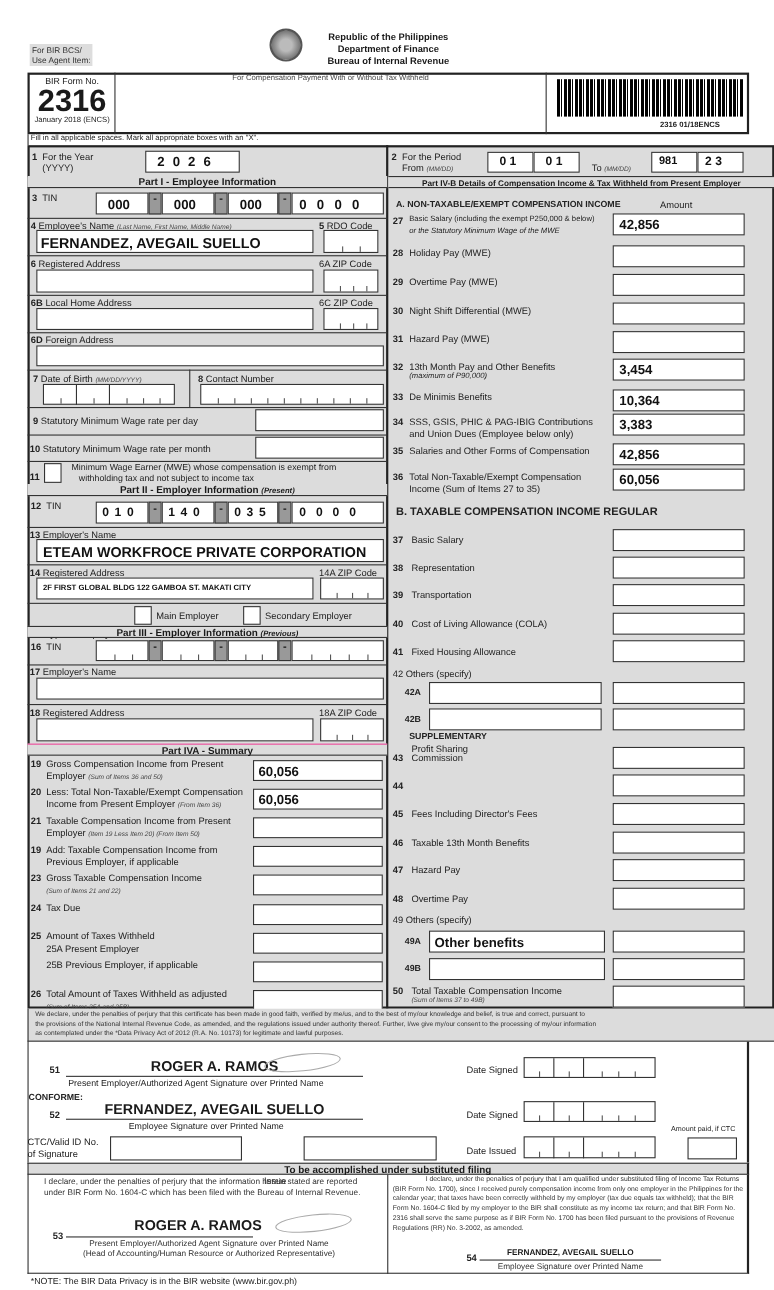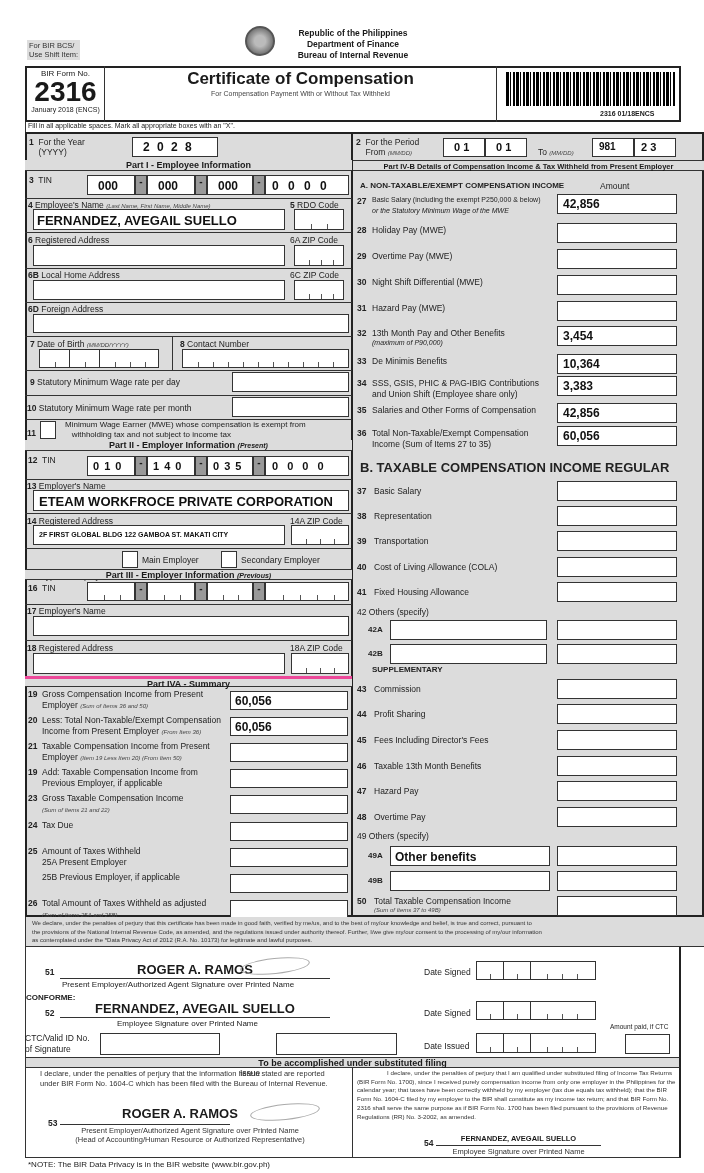--- a/index.html
+++ b/index.html
@@ -16,52 +16,51 @@
 .sect{position:absolute;text-align:center;font-weight:bold;font-size:9px;background:#dcdcdc;border-bottom:1px solid #333}
 .tick{position:absolute;bottom:0;width:1px;height:5px;background:#555}
 .dash{position:absolute;background:#999;border:1px solid #333;text-align:center;font-weight:bold;font-size:10px}
 .small{font-size:6.5px;line-height:8px;color:#333}
 </style>
 </head>
 <body>
 
 <div class="abs small" style="left:27px;top:40px;background:#ddd;line-height:9px;font-size:7.5px;padding:1px 2px">
   <div>For BIR  BCS/</div>
-  <div>Use Shift Item:</div>
+  <div>Use Agent Item:</div>
 </div>
 <div class="abs" style="left:245px;top:26px;width:30px;height:30px;border-radius:50%;border:2px solid #555;background:radial-gradient(circle,#bbb 30%,#777 70%)"></div>
 <div class="abs" style="left:283px;top:28px;font-weight:bold;font-size:8.5px;line-height:11px;text-align:center;width:140px">
   <div>Republic of the Philippines</div>
   <div>Department of Finance</div>
   <div>Bureau of Internal Revenue</div>
 </div>
 
 <div class="abs" style="left:25px;top:66px;width:656px;height:56px;border:2px solid #222"></div>
 <div class="vline" style="left:104px;top:66px;height:56px"></div>
 <div class="vline" style="left:496px;top:66px;height:56px"></div>
 <div class="abs" style="left:27px;top:69px;width:77px;text-align:center">
   <div style="font-size:8px">BIR Form No.</div>
   <div style="font-size:28px;font-weight:bold;line-height:28px">2316</div>
   <div style="font-size:7px">January 2018 (ENCS)</div>
 </div>
 <div class="abs" style="left:105px;top:68px;width:391px;text-align:center">
-  <div style="font-size:17px;font-weight:bold;line-height:22px">Certificate of Compensation</div>
   <div style="font-size:7px;color:#444">For Compensation Payment With or Without Tax Withheld</div>
 </div>
 <div class="abs" style="left:506px;top:72px;width:170px;height:34px;background:repeating-linear-gradient(90deg,#000 0 3px,#fff 3px 4px,#000 4px 5px,#fff 5px 7px,#000 7px 9px,#fff 9px 10px)"></div>
 <div class="abs" style="left:600px;top:110px;font-size:7px;font-weight:bold">2316 01/18ENCS</div>
 
 <div class="abs" style="left:25px;top:122px;width:679px;height:10px;font-size:7px;padding-left:2px;border-left:1px solid #333">Fill in all applicable spaces. Mark all appropriate boxes with an "X".</div>
 
 <div class="abs gray" style="left:25px;top:132px;width:679px;height:785px;border:2px solid #222"></div>
 <div class="vline" style="left:351px;top:132px;height:785px;width:2px;background:#222"></div>
 
 <div class="lbl" style="left:29px;top:137px;line-height:10px"><b>1</b>&nbsp; <span>For the Year</span><br>&nbsp;&nbsp;&nbsp;&nbsp;<span>(YYYY)</span></div>
 <div class="box" style="left:132px;top:137px;width:86px;height:20px">
-    <span class="val" style="left:10px;top:2px;letter-spacing:2px">2 0 2 8</span>
+    <span class="val" style="left:10px;top:2px;letter-spacing:2px">2 0 2 6</span>
   </div>
 <div class="hline" style="left:25px;top:160px;width:327px"></div>
 <div class="sect" style="left:25px;top:160px;width:327px;height:11px;line-height:11px">Part I - Employee Information</div>
 
 <div class="lbl" style="left:356px;top:137px;line-height:10px"><b>2</b>&nbsp; <span>For the Period</span><br>&nbsp;&nbsp;&nbsp;&nbsp;<span>From</span> <span class="it">(MM/DD)</span></div>
 <div class="box" style="left:443px;top:138px;width:42px;height:19px">
     <span class="val" style="left:10px;top:2px;font-size:11px">0 1</span>
   </div>
 <div class="box" style="left:485px;top:138px;width:42px;height:19px">
     <span class="val" style="left:10px;top:2px;font-size:11px">0 1</span>
@@ -242,21 +241,21 @@
 
 <div class="lbl" style="left:27px;top:643px"><b>18</b> <span>Registered Address</span></div>
 <div class="lbl" style="left:290px;top:643px">18A ZIP Code</div>
 <div class="box" style="left:33px;top:653px;width:252px;height:21px"></div>
 <div class="box" style="left:291px;top:653px;width:58px;height:21px">
     <span class="tick" style="left:14px"></span>
     <span class="tick" style="left:28px"></span>
     <span class="tick" style="left:42px"></span>
   </div>
 
-<div class="sect" style="left:25px;top:676px;width:327px;height:11px;line-height:11px;border-top:3px solid #ec4899">Part IVA - Summary</div>
+<div class="sect" style="left:25px;top:676px;width:327px;height:11px;line-height:11px;border-top:1px solid #ec4899">Part IVA - Summary</div>
 
 <div id="p4a">
     <div>
       <div class="lbl" style="left:28px;top:689px;font-weight:bold">19</div>
       <div class="lbl" style="left:42px;top:689px">Gross Compensation Income from Present</div>
       <div class="lbl" style="left:42px;top:700px"><span>Employer</span> <span class="it">(Sum of Items 36 and 50)</span></div>
       <div class="box" style="left:230px;top:691px;width:118px;height:19px">
         <span class="val" style="left:4px;top:2px">60,056</span>
       </div>
     </div>
@@ -358,36 +357,36 @@
     <div class="box" style="left:557px;top:326px;width:120px;height:20px">
       <span class="val" style="left:5px;top:2px">3,454</span>
     </div>
     <div class="lbl" style="left:357px;top:356px;font-weight:bold">33</div>
     <div class="lbl" style="left:372px;top:356px;">De Minimis Benefits</div>
     <div class="box" style="left:557px;top:354px;width:120px;height:20px">
       <span class="val" style="left:5px;top:2px">10,364</span>
     </div>
     <div class="lbl" style="left:357px;top:378px;font-weight:bold">34</div>
     <div class="lbl" style="left:372px;top:378px;">SSS, GSIS, PHIC &amp; PAG-IBIG Contributions</div>
-    <div class="lbl" style="left:372px;top:389px;">and Union Shift (Employee share only)</div>
+    <div class="lbl" style="left:372px;top:389px;">and Union Dues (Employee below only)</div>
     <div class="box" style="left:557px;top:376px;width:120px;height:20px">
       <span class="val" style="left:5px;top:2px">3,383</span>
     </div>
     <div class="lbl" style="left:357px;top:405px;font-weight:bold">35</div>
     <div class="lbl" style="left:372px;top:405px;">Salaries and Other Forms of Compensation</div>
     <div class="box" style="left:557px;top:403px;width:120px;height:20px">
       <span class="val" style="left:5px;top:2px">42,856</span>
     </div>
     <div class="lbl" style="left:357px;top:428px;font-weight:bold">36</div>
     <div class="lbl" style="left:372px;top:428px;">Total Non-Taxable/Exempt Compensation</div>
     <div class="lbl" style="left:372px;top:439px;">Income (Sum of Items 27 to 35)</div>
     <div class="box" style="left:557px;top:426px;width:120px;height:20px">
       <span class="val" style="left:5px;top:2px">60,056</span>
     </div>
-    <div class="lbl" style="left:360px;top:460px;font-weight:bold;font-size:13px">B. TAXABLE COMPENSATION INCOME REGULAR</div>
+    <div class="lbl" style="left:360px;top:460px;font-weight:bold;font-size:10px">B. TAXABLE COMPENSATION INCOME REGULAR</div>
     <div class="lbl" style="left:357px;top:486px;font-weight:bold">37</div>
     <div class="lbl" style="left:374px;top:486px">Basic Salary</div>
     <div class="box" style="left:557px;top:481px;width:120px;height:20px">
       <span class="val" style="left:5px;top:2px"></span>
     </div>
     <div class="lbl" style="left:357px;top:511px;font-weight:bold">38</div>
     <div class="lbl" style="left:374px;top:511px">Representation</div>
     <div class="box" style="left:557px;top:506px;width:120px;height:20px">
       <span class="val" style="left:5px;top:2px"></span>
     </div>
@@ -421,21 +420,21 @@
     <div class="box" style="left:557px;top:644px;width:120px;height:20px">
       <span class="val" style="left:5px;top:2px"></span>
     </div>
     <div class="lbl" style="left:372px;top:665px;font-weight:bold;font-size:8px">SUPPLEMENTARY</div>
     <div class="lbl" style="left:357px;top:684px;font-weight:bold">43</div>
     <div class="lbl" style="left:374px;top:684px">Commission</div>
     <div class="box" style="left:557px;top:679px;width:120px;height:20px">
       <span class="val" style="left:5px;top:2px"></span>
     </div>
     <div class="lbl" style="left:357px;top:709px;font-weight:bold">44</div>
-    <div class="lbl" style="left:374px;top:709px">Profit Sharing</div>
+    <div class="lbl" style="left:374px;top:676px">Profit Sharing</div>
     <div class="box" style="left:557px;top:704px;width:120px;height:20px">
       <span class="val" style="left:5px;top:2px"></span>
     </div>
     <div class="lbl" style="left:357px;top:735px;font-weight:bold">45</div>
     <div class="lbl" style="left:374px;top:735px">Fees Including Director's Fees</div>
     <div class="box" style="left:557px;top:730px;width:120px;height:20px">
       <span class="val" style="left:5px;top:2px"></span>
     </div>
     <div class="lbl" style="left:357px;top:761px;font-weight:bold">46</div>
     <div class="lbl" style="left:374px;top:761px">Taxable 13th Month Benefits</div>

